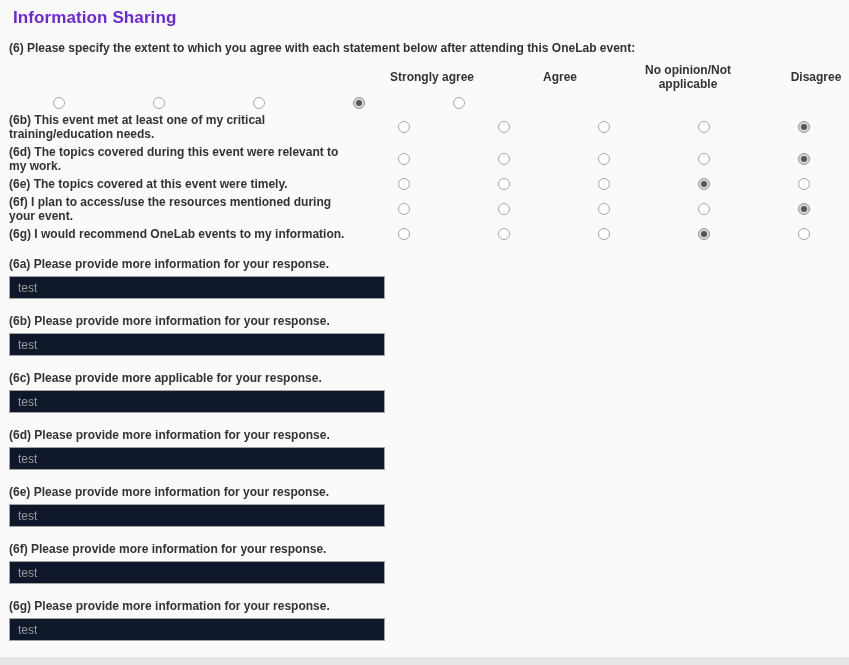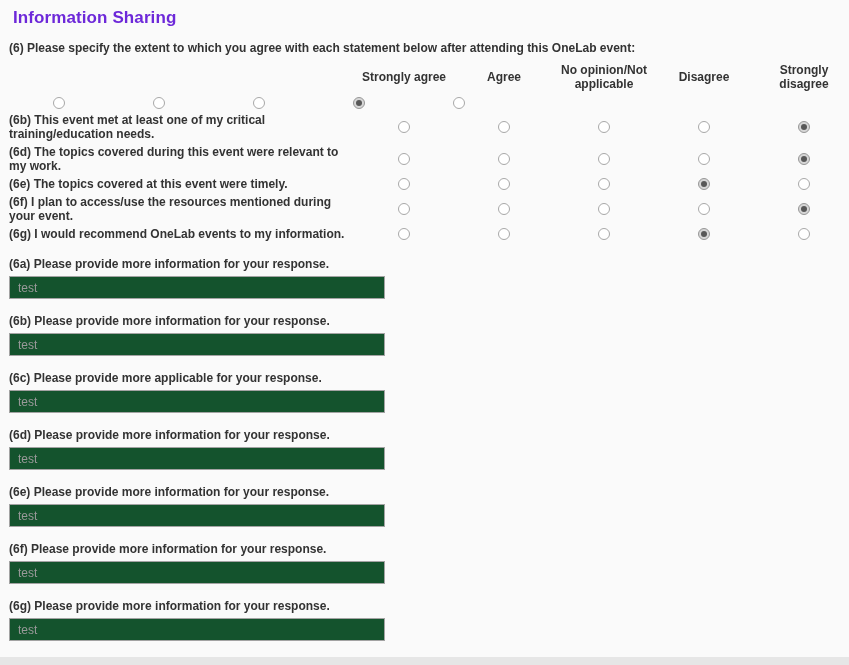--- a/index.html
+++ b/index.html
@@ -27,21 +27,21 @@
     font-size: 12px;
     font-weight: bold;
     margin: 0 0 3px 0;
     line-height: 14px;
   }
   
   .matrix-header, .matrix-row {
     display: flex;
     align-items: center;
   }
-  .matrix-header { padding: 5px 0 4px 0; }
+  .matrix-header { padding: 5px 0 4px 0; gap: 28px; }
   .matrix-row { padding: 2px 0; }
   .stmt-spacer, .stmt {
     flex: 0 0 345px;
     width: 345px;
     padding-right: 6px;
   }
   .stmt {
     font-size: 12px;
     font-weight: bold;
     line-height: 14px;
@@ -89,21 +89,21 @@
   .fu-label {
     font-size: 12px;
     font-weight: bold;
     line-height: 13px;
     margin: 0 0 5px 0;
   }
   .fu-input {
     width: 376px;
     height: 23px;
     border: 1px solid #a3a3a3;
-    background: #14532d;
+    background: #0f172a;
     color: #999999;
     font-size: 12px;
     font-family: "Liberation Sans", sans-serif;
     padding: 3px 8px;
     border-radius: 0;
     outline: none;
     display: block;
   }
   .bottom-strip {
     position: absolute;

